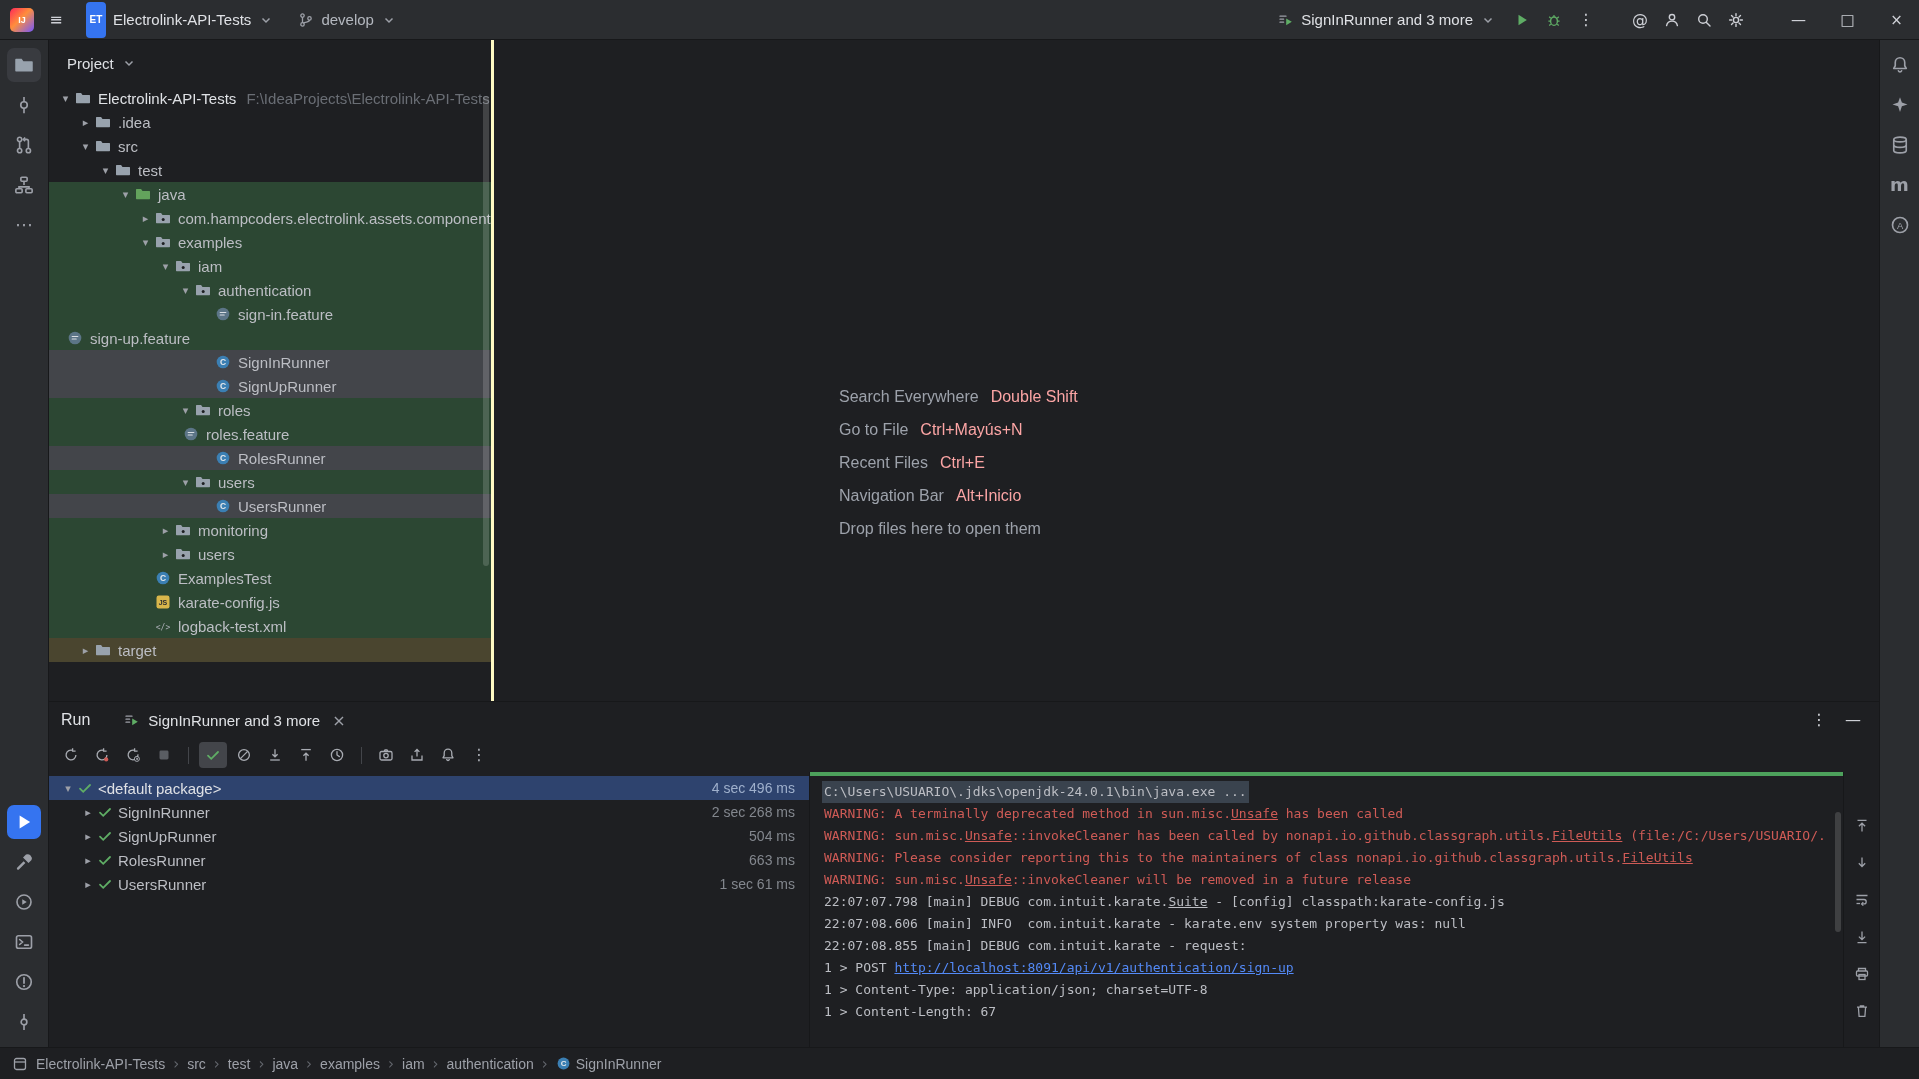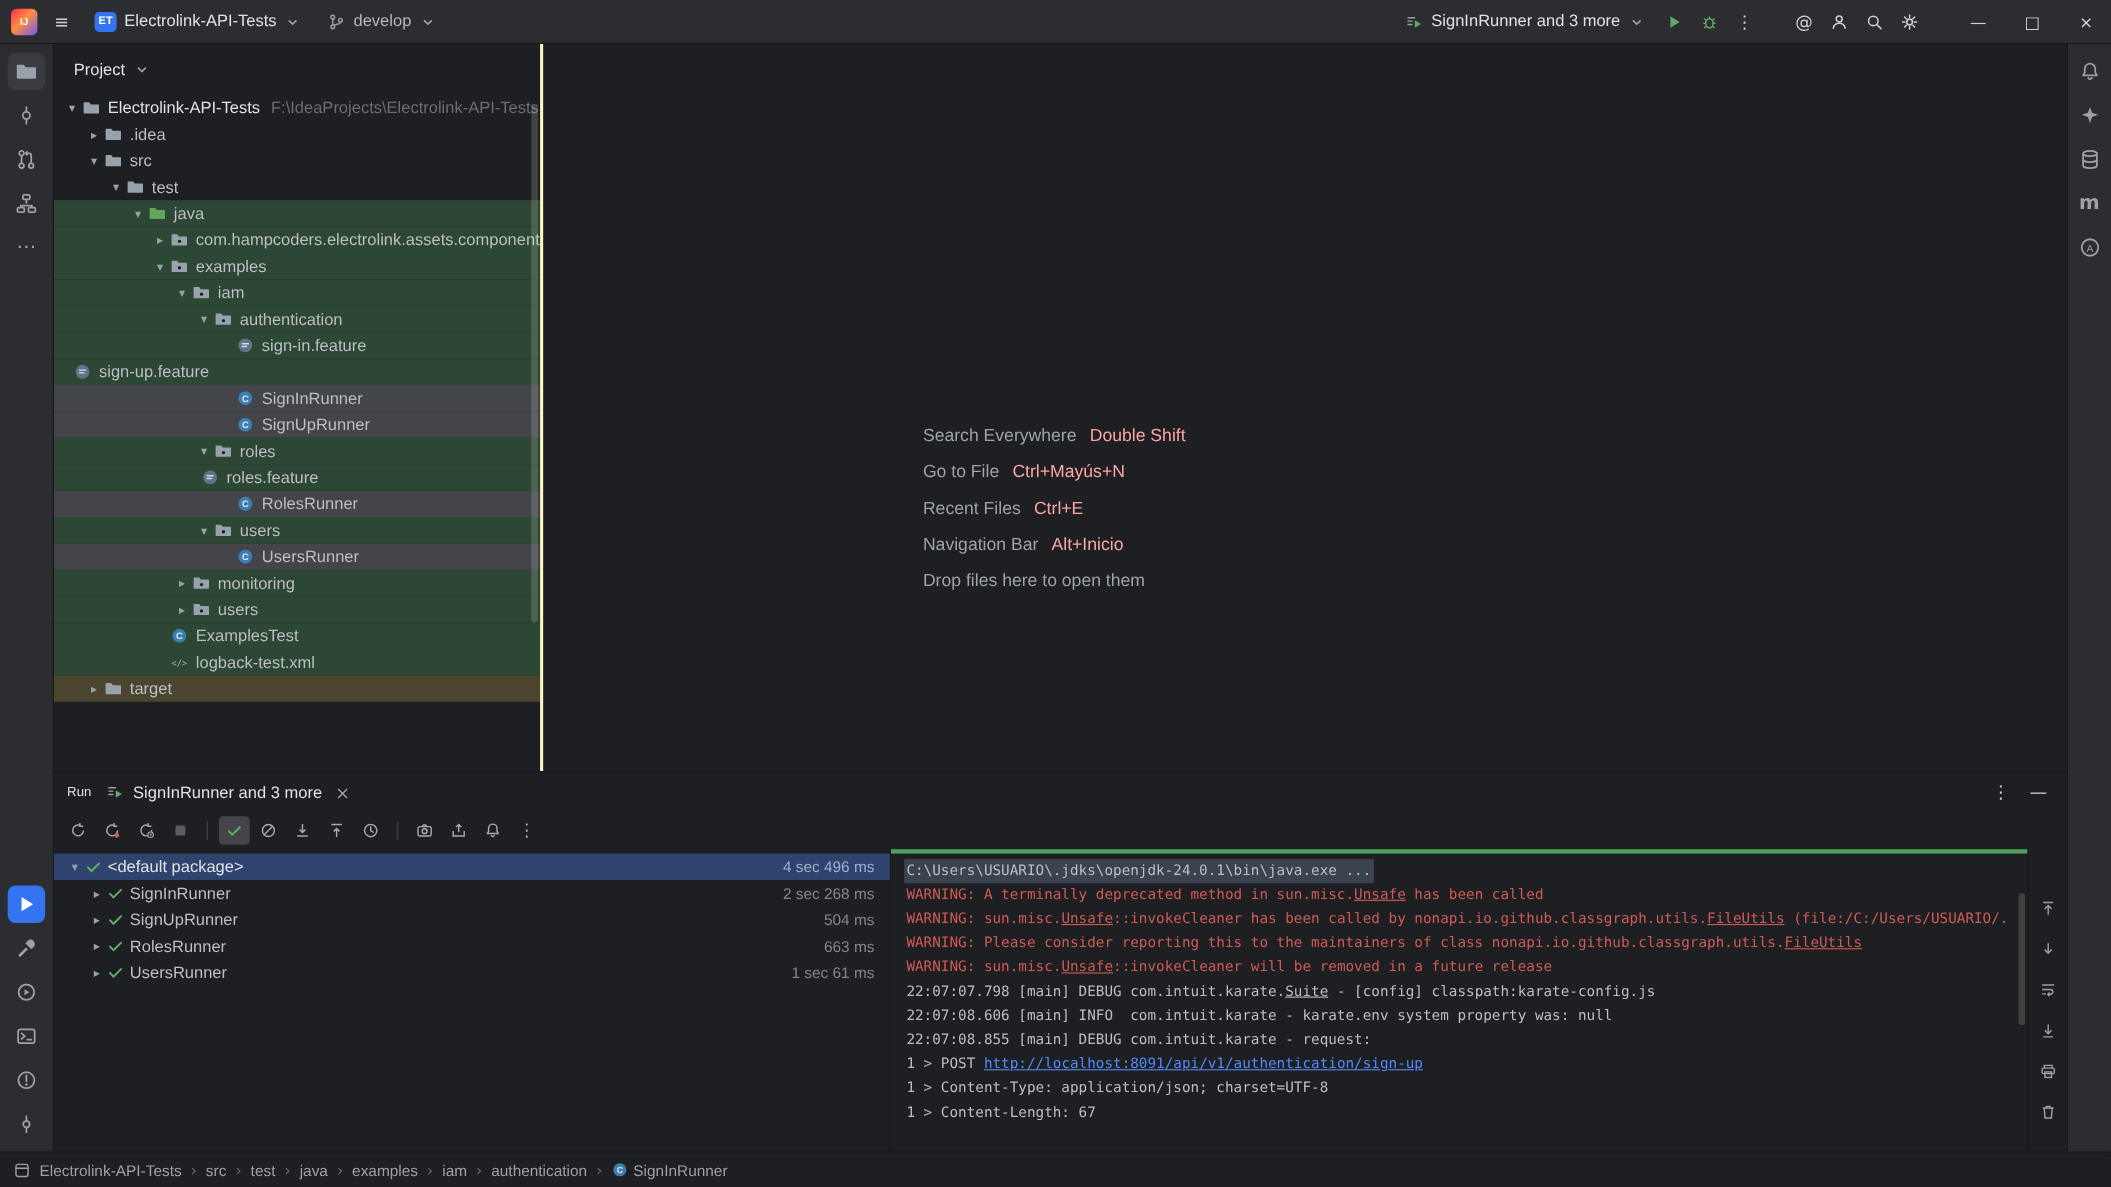--- a/index.html
+++ b/index.html
@@ -8,21 +8,21 @@
   .icon{display:inline-flex;align-items:center;justify-content:center;color:#9DA0A8;flex:none}
   .icon svg{display:block;width:16px;height:16px}
   .txt-icon{font-size:16px;line-height:1;font-family:"DejaVu Sans",sans-serif}
 
   
   .titlebar{position:absolute;top:0;left:0;right:0;height:40px;background:#2B2D30;display:flex;align-items:center;border-bottom:1px solid #17181A;z-index:6}
   .tb-left{display:flex;align-items:center;gap:8px;padding-left:10px}
   .logo-badge{width:24px;height:24px;border-radius:5px;background:linear-gradient(135deg,#FE2857 0%,#FF8E3C 45%,#7256FF 100%);color:#fff;font-size:9px;font-weight:bold;display:flex;align-items:center;justify-content:center}
   .tb-btn{min-width:28px;height:28px;display:flex;align-items:center;justify-content:center;border-radius:4px;color:#CED0D6;font-size:17px}
   .widget{display:flex;align-items:center;gap:7px;padding:0 8px;height:30px;border-radius:6px}
-  .proj-badge{width:20px;height:18px;border-radius:4px;background:#3574F0;color:#fff;font-weight:bold;font-size:10px;display:flex;align-items:center;justify-content:center}
+  .proj-badge{width:20px;height:36px;border-radius:4px;background:#3574F0;color:#fff;font-weight:bold;font-size:10px;display:flex;align-items:center;justify-content:center}
   .widget-label{font-size:15px;color:#DFE1E5;white-space:nowrap}
   .widget-label.dim{color:#B4B8BF}
   .chev-svg{width:13px;height:13px;color:#9DA0A8}
   .tb-right{margin-left:auto;display:flex;align-items:center;gap:4px}
   .tb-gap{width:18px}
   .win-btn{width:45px;height:40px;display:flex;align-items:center;justify-content:center;color:#CED0D6;font-size:15px;font-family:"DejaVu Sans",sans-serif}
 
   
   .left-strip{position:absolute;left:0;top:40px;bottom:32px;width:49px;background:#2B2D30;border-right:1px solid #17181A;display:flex;flex-direction:column;align-items:center;padding:8px 0;gap:6px}
   .right-strip{position:absolute;right:0;top:40px;bottom:32px;width:40px;background:#2B2D30;border-left:1px solid #17181A;display:flex;flex-direction:column;align-items:center;padding:8px 0;gap:6px}
@@ -54,21 +54,21 @@
   
   .editor{position:absolute;left:494px;top:40px;right:40px;height:661px;background:#1E1F22}
   .shortcuts{position:absolute;left:345px;top:348px;display:flex;flex-direction:column;gap:15px;font-size:16px}
   .shortcut-row{display:flex;gap:12px;align-items:flex-start}
   .sc-action{color:#9DA2AB}
   .sc-keys{color:#fca5a5}
 
   
   .run-panel{position:absolute;left:49px;top:701px;right:40px;bottom:32px;background:#1E1F22;border-top:1px solid #17181A;display:flex;flex-direction:column}
   .run-header{height:36px;display:flex;align-items:center;padding:0 12px;gap:8px;flex:none}
-  .run-title{font-size:12px;color:#DFE1E5;}
+  .run-title{font-size:16px;color:#DFE1E5;margin-right:20px}
   .run-tab{display:flex;align-items:center;gap:8px;font-size:15px;color:#DFE1E5;height:100%;padding:0 6px}
   .tab-close{color:#9DA0A8;font-size:16px;margin-left:4px;font-family:"DejaVu Sans",sans-serif}
   .run-header-right{margin-left:auto;display:flex;gap:6px}
   .run-toolbar{height:34px;display:flex;align-items:center;padding:0 8px;gap:3px;flex:none}
   .run-toolbar .tb-btn{width:27px;height:26px;color:#A8ABB2;font-size:15px}
   .run-toolbar .tb-btn .icon{color:inherit}
   .run-toolbar .tb-btn.active{background:#43454A}
   .run-toolbar .tb-btn.disabled{color:#5A5D63}
   .tb-sep{width:1px;height:17px;background:#43454A;margin:0 7px;flex:none}
   .run-content{flex:1;display:flex;min-height:0}
@@ -515,20 +515,30 @@
         </div>
         <div class="tree-row bg-green" data-name="tree-row-examplestest" style="padding-left:88px">
           <span class="chev" data-name="chevron-spacer"></span>
           <span class="icon" data-name="class-icon">
             <svg viewBox="0 0 16 16">
               <circle cx="8" cy="8" r="6.3" fill="#3B7FB3"></circle>
               <text x="8" y="11" font-size="8.5" text-anchor="middle" fill="#E4E8EB" font-family="Liberation Sans, sans-serif" font-weight="bold">C</text>
             </svg>
           </span>
           <span class="tree-label" data-name="tree-item-label">ExamplesTest</span>
+        </div>
+        <div class="tree-row bg-green" data-name="tree-row-karate-config-js" style="padding-left:88px">
+          <span class="chev" data-name="chevron-spacer"></span>
+          <span class="icon" data-name="js-icon">
+            <svg viewBox="0 0 16 16">
+              <rect x="1.5" y="1.5" width="13" height="13" rx="2.2" fill="#D9B64B"></rect>
+              <text x="8" y="11" font-size="7" text-anchor="middle" fill="#2B2D30" font-family="Liberation Sans, sans-serif" font-weight="bold">JS</text>
+            </svg>
+          </span>
+          <span class="tree-label" data-name="tree-item-label">karate-config.js</span>
         </div>
         <div class="tree-row bg-green" data-name="tree-row-logback-test-xml" style="padding-left:88px">
           <span class="chev" data-name="chevron-spacer"></span>
           <span class="icon" data-name="xml-icon">
             <svg viewBox="0 0 16 16">
               <text x="8" y="11.5" font-size="8" text-anchor="middle" fill="#A8ACB3" font-family="DejaVu Sans Mono, monospace">&lt;/&gt;</text>
             </svg>
           </span>
           <span class="tree-label" data-name="tree-item-label">logback-test.xml</span>
         </div>

